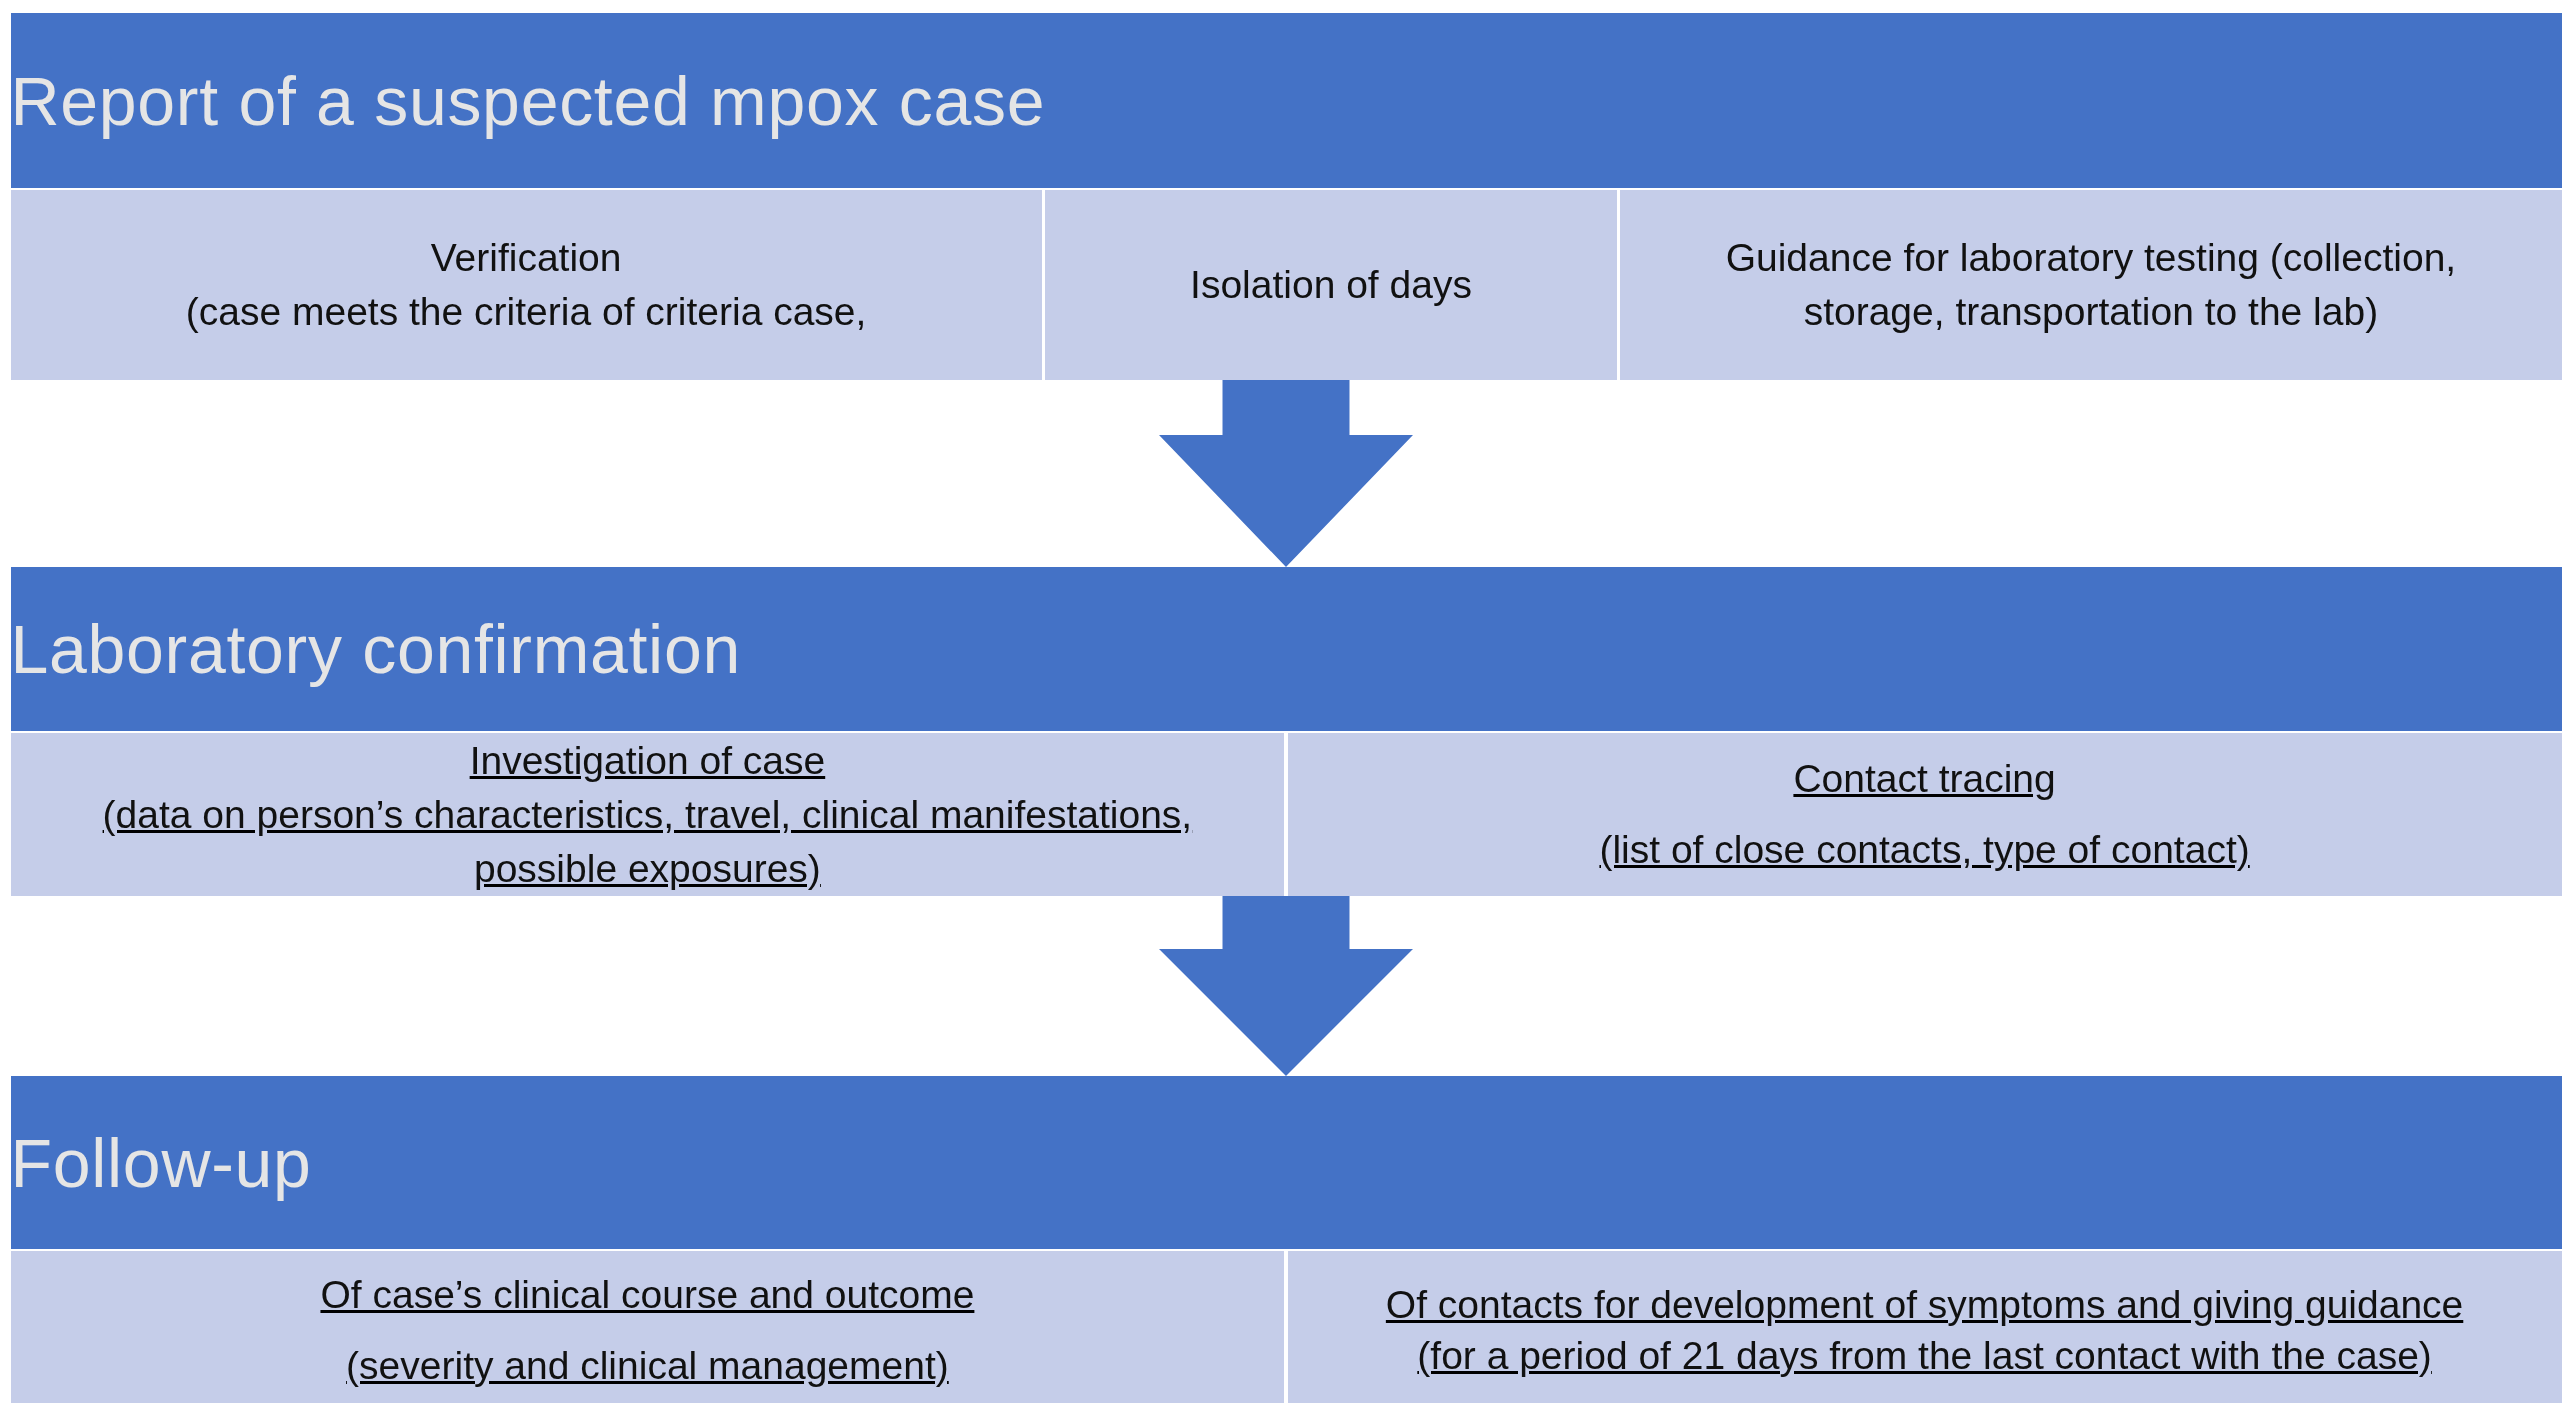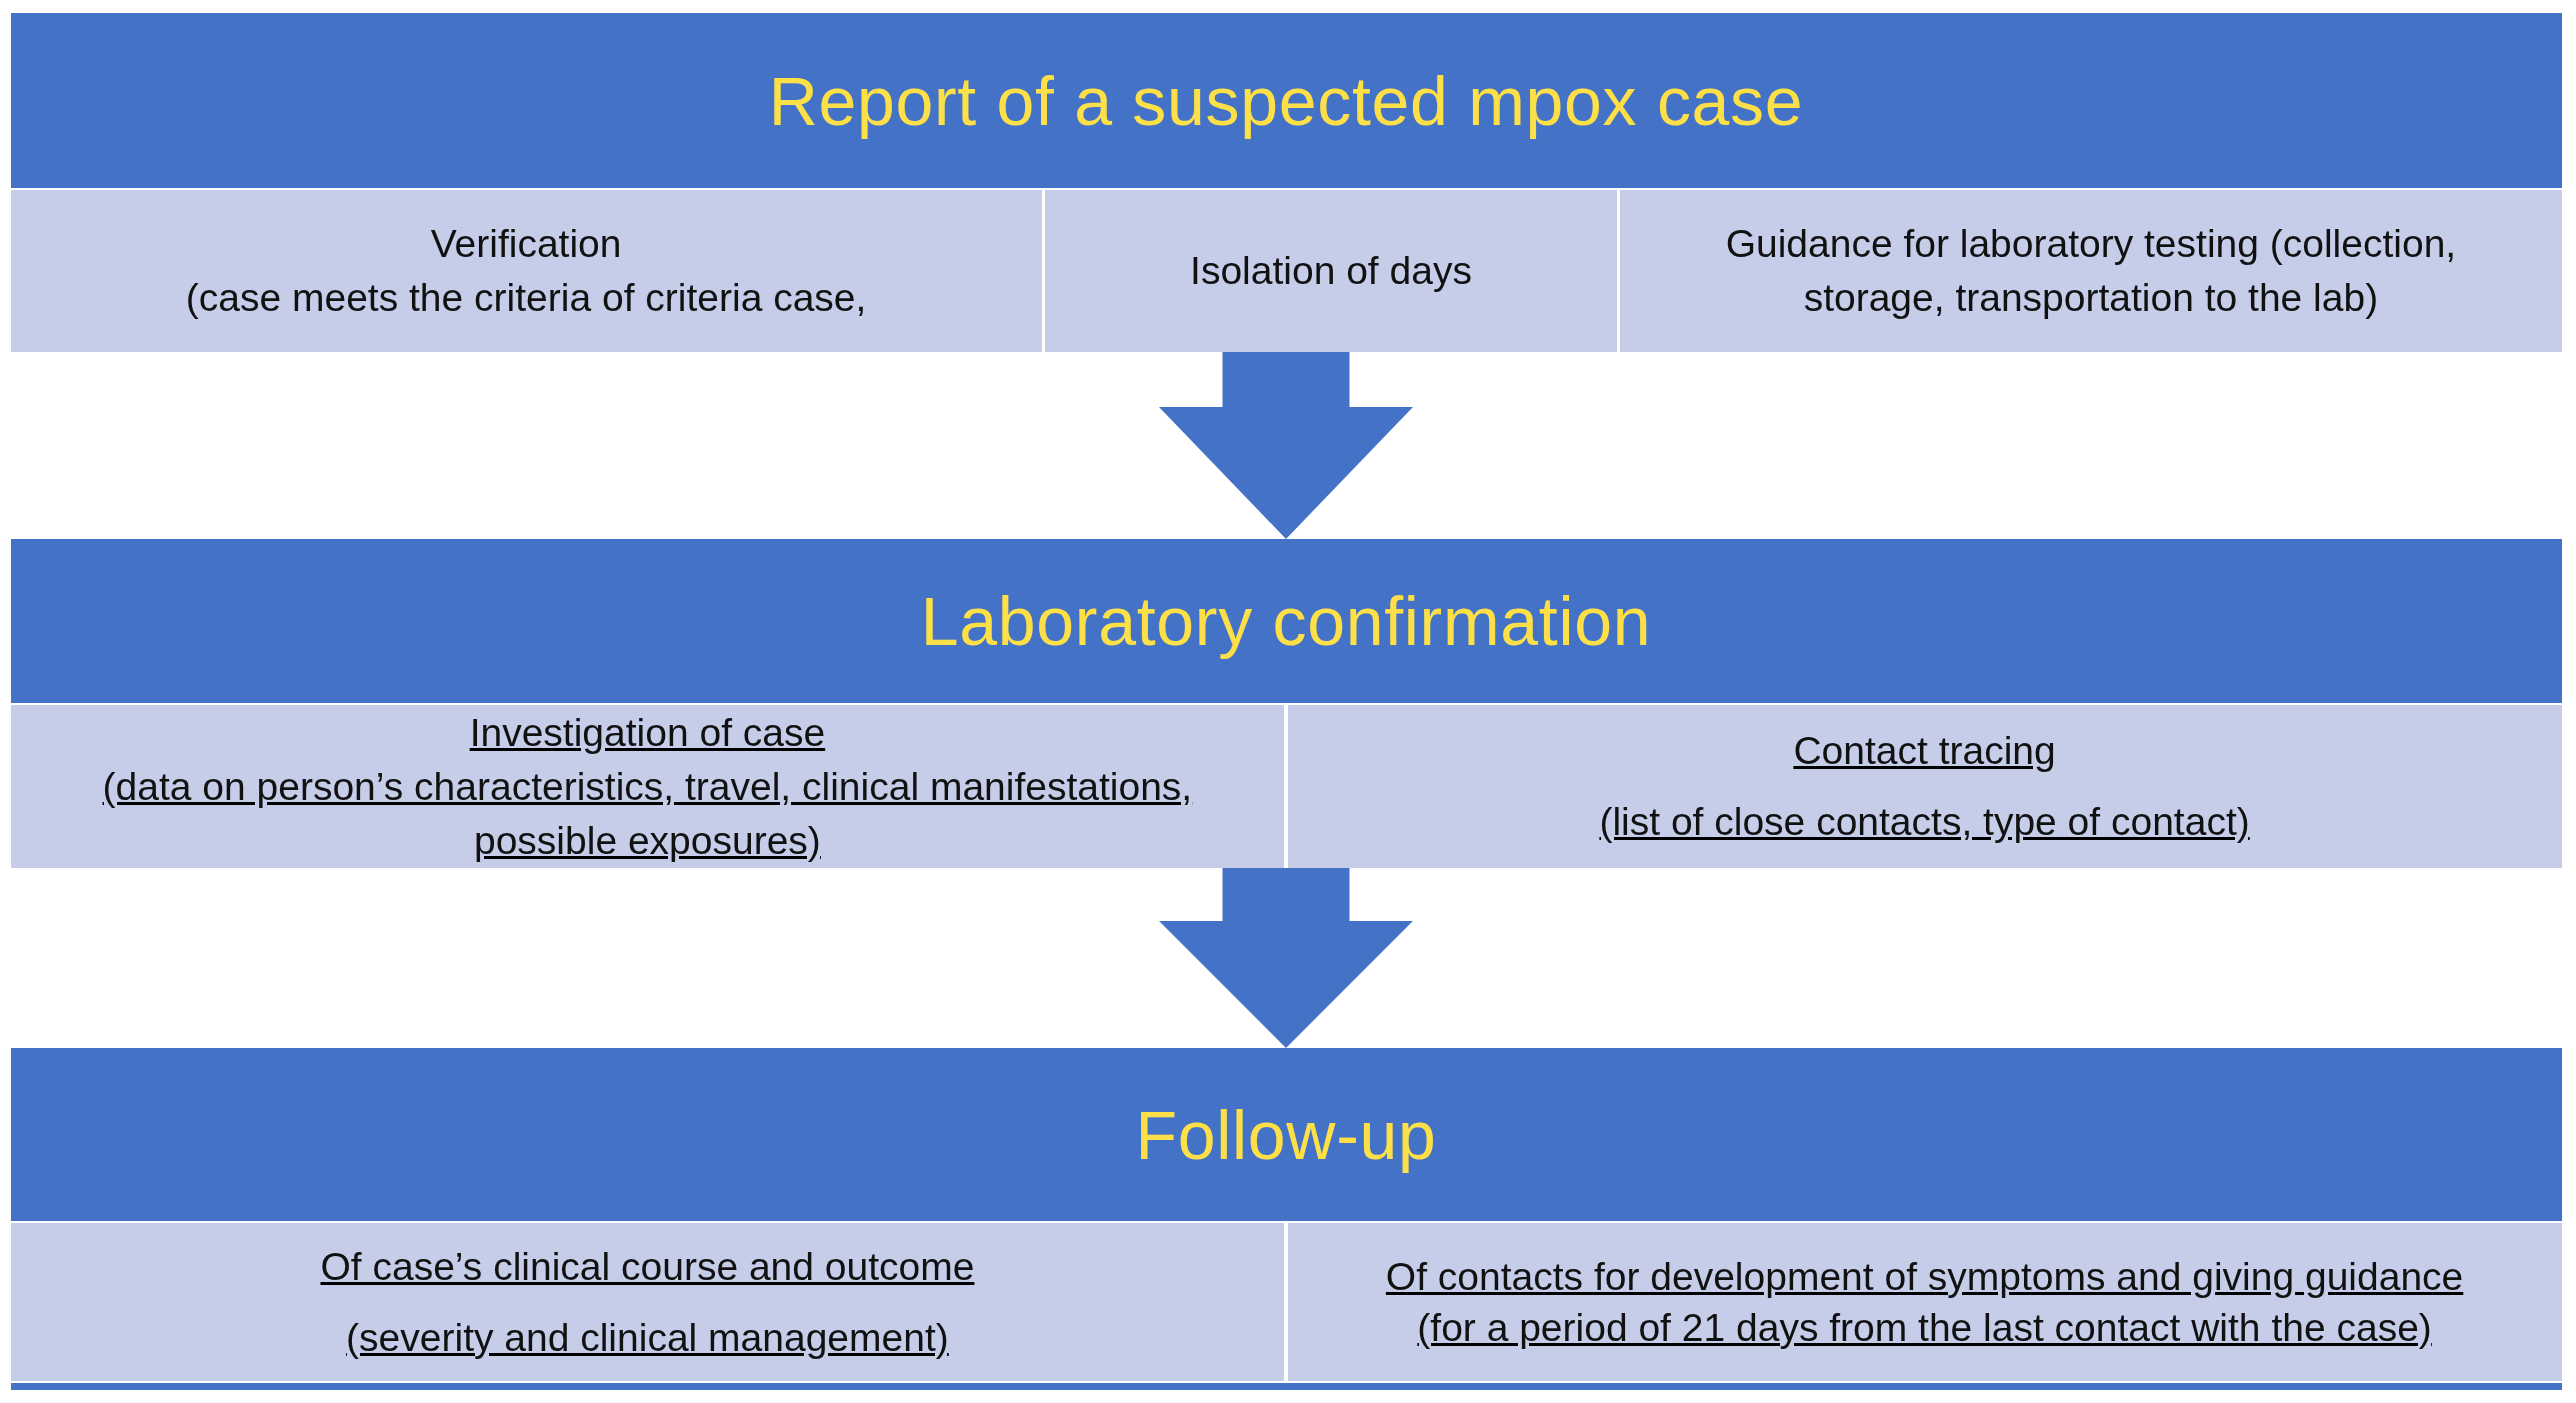--- a/index.html
+++ b/index.html
@@ -12,39 +12,39 @@
     overflow: hidden;
   }
   .content {
     position: absolute;
     left: 10.5px;
     top: 13px;
     width: 2551px;
   }
   .section-header {
     background: #4472C6;
-    color: #fde047;
+    color: #e5e5e5;
     display: flex;
     align-items: center;
-    justify-content: center;
+    justify-content: flex-start;
     font-size: 68px;
     letter-spacing: 0.7px;
   }
   .h1 { height: 175px; }
   .h2 { height: 164px; }
   .h3 { height: 173px; }
   .cells {
     display: grid;
     gap: 3.3px;
     margin-top: 2px;
     background: #ffffff;
   }
   .cells-3 { grid-template-columns: 1581fr 877fr 1443fr; }
   .cells-2 { grid-template-columns: 1fr 1fr; text-decoration: underline; }
-  .r1 { height: 162px; }
+  .r1 { height: 190px; }
   .r2 { height: 163px; }
   .r3 { height: 158px; }
   .cell {
     background: #C5CDE9;
     color: #111111;
     font-size: 39px;
     display: flex;
     flex-direction: column;
     align-items: center;
     justify-content: center;

